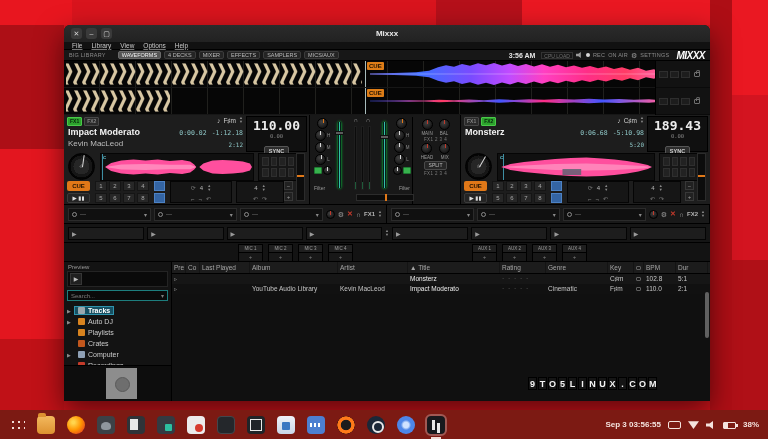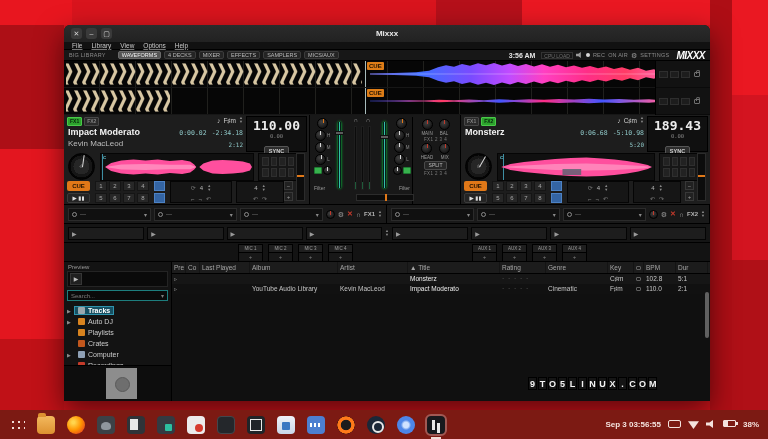--- a/index.html
+++ b/index.html
@@ -233,21 +233,21 @@
   .ic-mon { background:#4d7fd0; }
   .ic-mon::after { content:""; position:absolute; left:3px; top:7px; width:12px; height:4px;
                    background:linear-gradient(90deg,#fff 0 2px,transparent 2px 4px,#fff 4px 6px,transparent 6px 8px,#fff 8px 10px,transparent 10px); }
   .ic-flame { border-radius:50%; background:radial-gradient(circle,#1c1c1c 0 38%,#ff7a1a 44% 66%,#2a1108 70%); }
   .ic-steam { border-radius:50%; background:#1b2838; }
   .ic-steam::after { content:""; position:absolute; left:5px; top:5px; width:8px; height:8px; border-radius:50%; border:2px solid #e8e8e8; }
   .ic-chrom { border-radius:50%; background:radial-gradient(circle,#cfe2ff 0 22%,#4d86e8 40% 75%,#2b5fc0); }
   .ic-mixxx { background:#17191d; outline:2px solid rgba(255,255,255,.28); }
   .ic-mixxx::after { content:""; position:absolute; left:5px; top:4px; width:3px; height:10px; background:#e8e8e8; box-shadow:5px 3px 0 #e8e8e8; }
   .ic-mixxx .runline { position:absolute; left:4px; bottom:-5px; width:10px; height:2px; background:#f2dcd7; }
-  .tray { margin-left:auto; display:flex; align-items:flex-start; gap:7px; color:#f4e2dd; font-size:8px; font-weight:bold; }
+  .tray { margin-left:auto; display:flex; align-items:flex-end; gap:7px; color:#f4e2dd; font-size:8px; font-weight:bold; }
   .kbd { width:13px; height:8px; border:1px solid #f4e2dd; border-radius:2px; }
   .wifi { width:11px; height:9px; clip-path:polygon(50% 100%,0 15%,100% 15%); background:#f4e2dd; }
   .vol { width:10px; height:8px; clip-path:polygon(0 30%,35% 30%,70% 0,70% 100%,35% 70%,0 70%); background:#f4e2dd; }
   .bat { width:13px; height:7px; border:1px solid #f4e2dd; border-radius:1px; position:relative; }
   .bat::before { content:""; position:absolute; left:0; top:0; bottom:0; width:38%; background:#f4e2dd; }
   .bat::after { content:""; position:absolute; right:-3px; top:1px; width:2px; height:3px; background:#f4e2dd; }
 </style>
 </head>
 <body>
 
@@ -382,21 +382,21 @@
             </span>
         </div>
         <div class="bpmpanel">
           <div class="bpm">110.00</div>
           <div class="pitchv">0.00</div>
           <span class="sync">SYNC</span>
         </div>
         <div class="ttl">Impact Moderato</div>
         <div class="times">
           <span>0:00.02</span>
-          <span>-2:34.18</span>
+          <span>-1:12.18</span>
         </div>
         <div class="artist">Kevin MacLeod</div>
         <div class="durr">2:12</div>
         <div class="spinny">
             <span class="needle"></span>
           </div>
         <div class="ovw">
           <span class="cline"></span>
           <span class="cmark">c</span>
           <svg viewBox="0 0 150 26" preserveAspectRatio="none">

